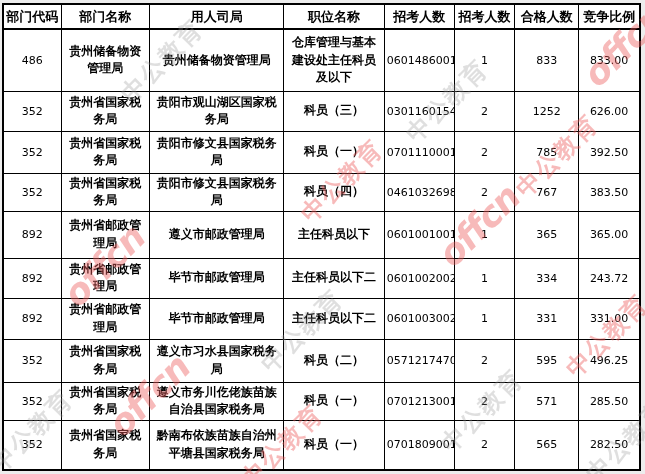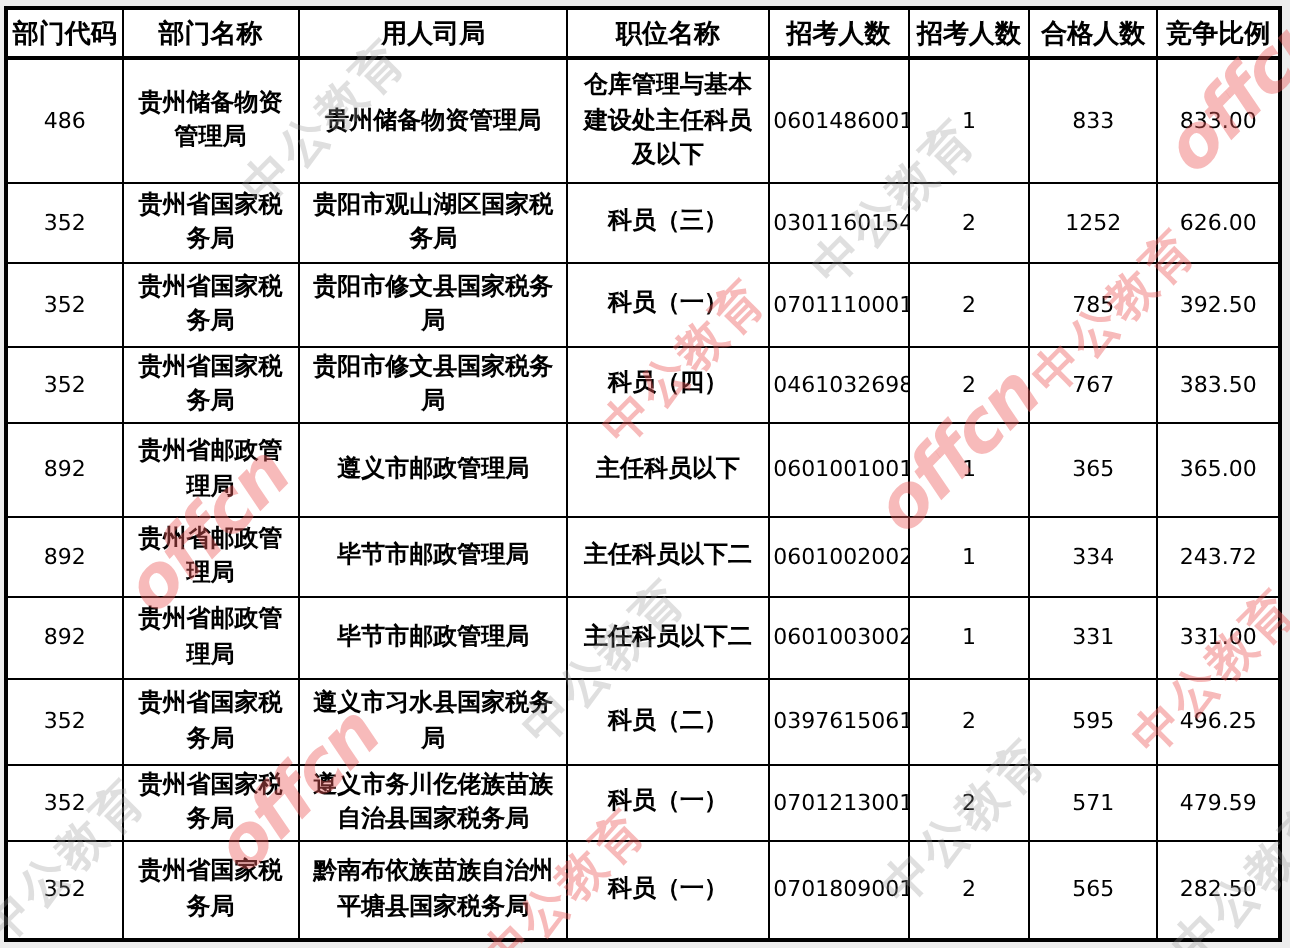--- a/index.html
+++ b/index.html
@@ -145,34 +145,34 @@
           <td class="num">0601003002</td>
           <td class="num">1</td>
           <td class="num">331</td>
           <td class="num">331.00</td>
         </tr>
         <tr>
           <td class="num">352</td>
           <td class="cjk">贵州省国家税务局</td>
           <td class="cjk">遵义市习水县国家税务局</td>
           <td class="cjk">科员（二）</td>
-          <td class="num">0397615061</td>
+          <td class="num">0571217470</td>
           <td class="num">2</td>
           <td class="num">595</td>
           <td class="num">496.25</td>
         </tr>
         <tr>
           <td class="num">352</td>
           <td class="cjk">贵州省国家税务局</td>
           <td class="cjk">遵义市务川仡佬族苗族自治县国家税务局</td>
           <td class="cjk">科员（一）</td>
           <td class="num">0701213001</td>
           <td class="num">2</td>
           <td class="num">571</td>
-          <td class="num">479.59</td>
+          <td class="num">285.50</td>
         </tr>
         <tr>
           <td class="num">352</td>
           <td class="cjk">贵州省国家税务局</td>
           <td class="cjk">黔南布依族苗族自治州平塘县国家税务局</td>
           <td class="cjk">科员（一）</td>
           <td class="num">0701809001</td>
           <td class="num">2</td>
           <td class="num">565</td>
           <td class="num">282.50</td>

